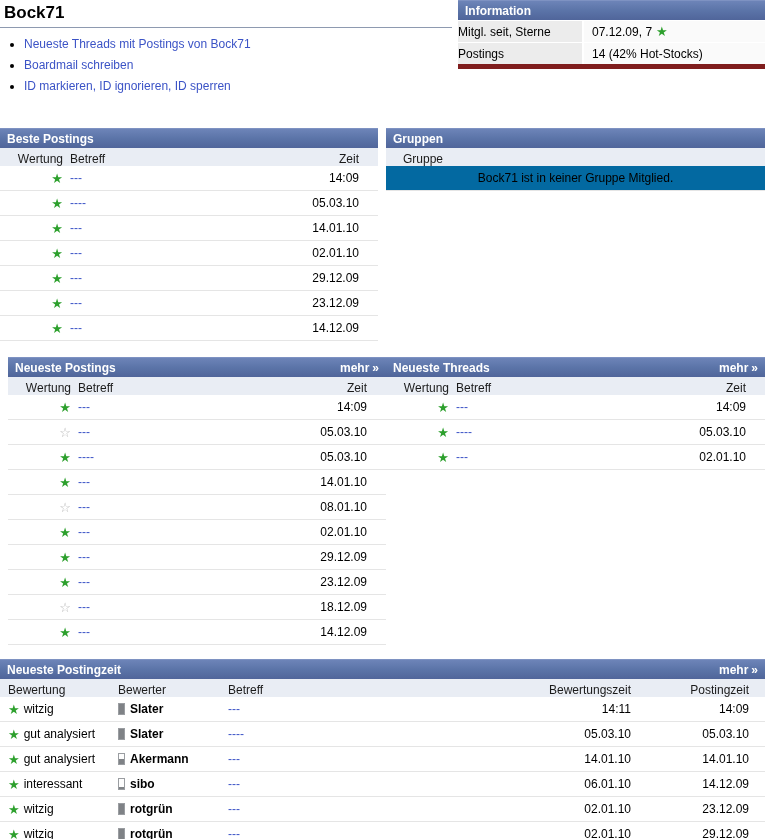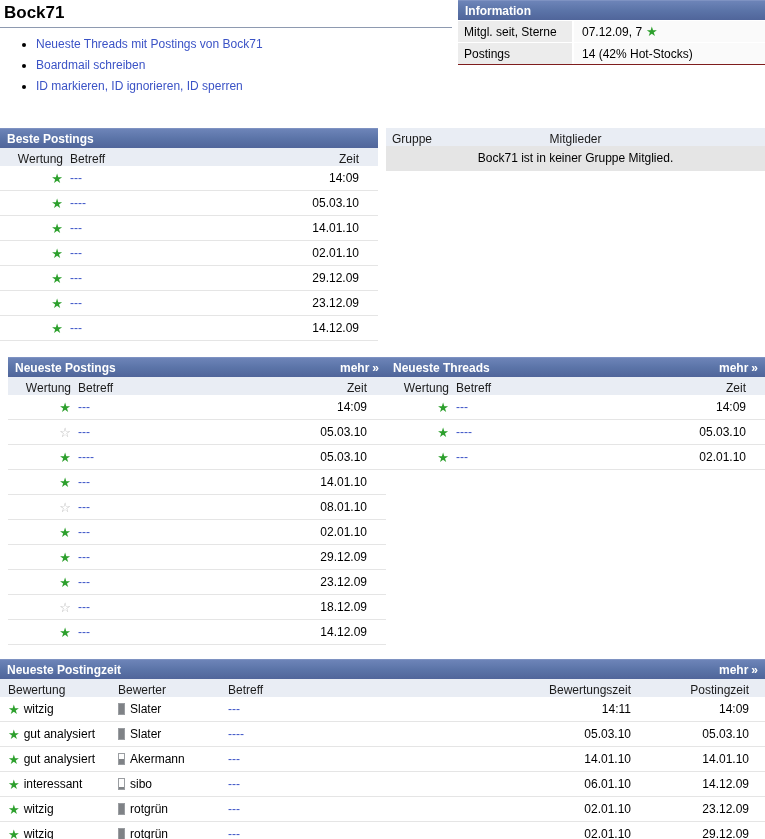--- a/index.html
+++ b/index.html
@@ -7,21 +7,21 @@
     width:765px;height:839px;position:relative;overflow:hidden;
     background:#fff;color:#000;
     font-family:"Liberation Sans",sans-serif;font-size:12px;
   }
   a{text-decoration:none;color:#3b53c6;cursor:pointer}
 
   
   .top-left{position:absolute;left:0;top:0;width:452px}
   .page-title{font-size:17px;font-weight:bold;margin:3px 0 4px 4px}
   .title-rule{border-bottom:1px solid #8e9ab0;width:452px}
-  .profile-links{margin:9px 0 0 0;padding-left:36px}
+  .profile-links{margin:9px 0 0 0;padding-left:24px}
   .profile-links li{margin-bottom:7px;color:#000}
 
   
   .panel{position:absolute}
   .panel-hd{
     height:20px;box-sizing:border-box;
     background:linear-gradient(180deg,#6d84b8 0%,#5b74a8 50%,#50659a 100%);
     border-top:1px solid #7e92c2;
     color:#fff;font-weight:bold;
     display:flex;align-items:center;justify-content:space-between;
@@ -41,36 +41,36 @@
   
   .w-col{width:63px;text-align:right;display:inline-block}
   .b-col{margin-left:7px}
   .z-col{flex:1;text-align:right;padding-right:19px}
   .star{font-size:13px;line-height:13px}
   .star-green{color:#2da02d;text-shadow:0 0 1px #19701 9}
   .star-green{color:#2da02d}
   .star-empty{color:#b8b8b8}
 
   
-  .info-box{position:absolute;left:458px;top:0;width:307px;border-bottom:1px solid #7f1d1d}
+  .info-box{position:absolute;left:458px;top:0;width:307px;border-bottom:5px solid #7f1d1d}
   .info-row{display:flex;margin-top:1px;height:21px}
-  .info-label{width:114px;background:#ececec;display:flex;align-items:center;padding-left:6px;box-sizing:border-box}
+  .info-label{width:124px;background:#ececec;display:flex;align-items:center;box-sizing:border-box}
   .info-value{flex:1;background:#fafafa;margin-left:2px;display:flex;align-items:center;padding-left:8px}
   .info-value .star{margin-left:4px}
 
   
   .g-colhd{position:relative}
-  .g1{padding-left:6px}
+  .g1{padding-left:17px}
   .g2{position:absolute;left:0;right:0;text-align:center}
-  .g-empty{height:24px;display:flex;align-items:center;justify-content:center;border-bottom:1px solid #e5e5e5;background:#e5e5e5}
+  .g-empty{height:24px;display:flex;align-items:center;justify-content:center;border-bottom:1px solid #e5e5e5;background:#0369a1}
 
   
   .bc1{width:110px;padding-left:8px;display:flex;align-items:center}
   .bc1 .star{margin-right:4px}
-  .bc2{width:110px;display:flex;align-items:center;font-weight:normal}
+  .bc2{width:110px;display:flex;align-items:center;font-weight:bold}
   .bc3{flex:1}
   .bc4{width:150px;text-align:right}
   .bc5{width:118px;text-align:right;padding-right:16px}
   .hc1{width:110px;padding-left:8px}
   .hc2{width:110px}
   .hc3{flex:1}
   .lvl{
     width:7px;height:12px;box-sizing:border-box;border:1px solid #9a9da1;
     background:#fdfdfd;position:relative;display:inline-block;margin-right:5px;flex:none;
   }
@@ -157,23 +157,25 @@
 
       <div class="row">
         <span class="w-col star star-green">★</span>
         <a class="b-col">---</a>
         <span class="z-col">14.12.09</span>
       </div>
     </div>
 </div>
 
 <div class="panel" style="left:386px;top:128px;width:379px">
+  <div class="panel-hd">
+    <span>Gruppen</span>
+  </div>
   <div class="col-hd g-colhd">
     <span class="g1">Gruppe</span>
-    <span class="g2">Mitglieder</span>
   </div>
   <div class="g-empty">Bock71 ist in keiner Gruppe Mitglied.</div>
 </div>
 
 <div class="panel" style="left:8px;top:357px;width:378px">
   <div class="panel-hd">
     <span>Neueste Postings</span>
     <span class="mehr"><a>mehr</a><span class="arrows">»</span></span>
   </div>
   <div class="col-hd">

